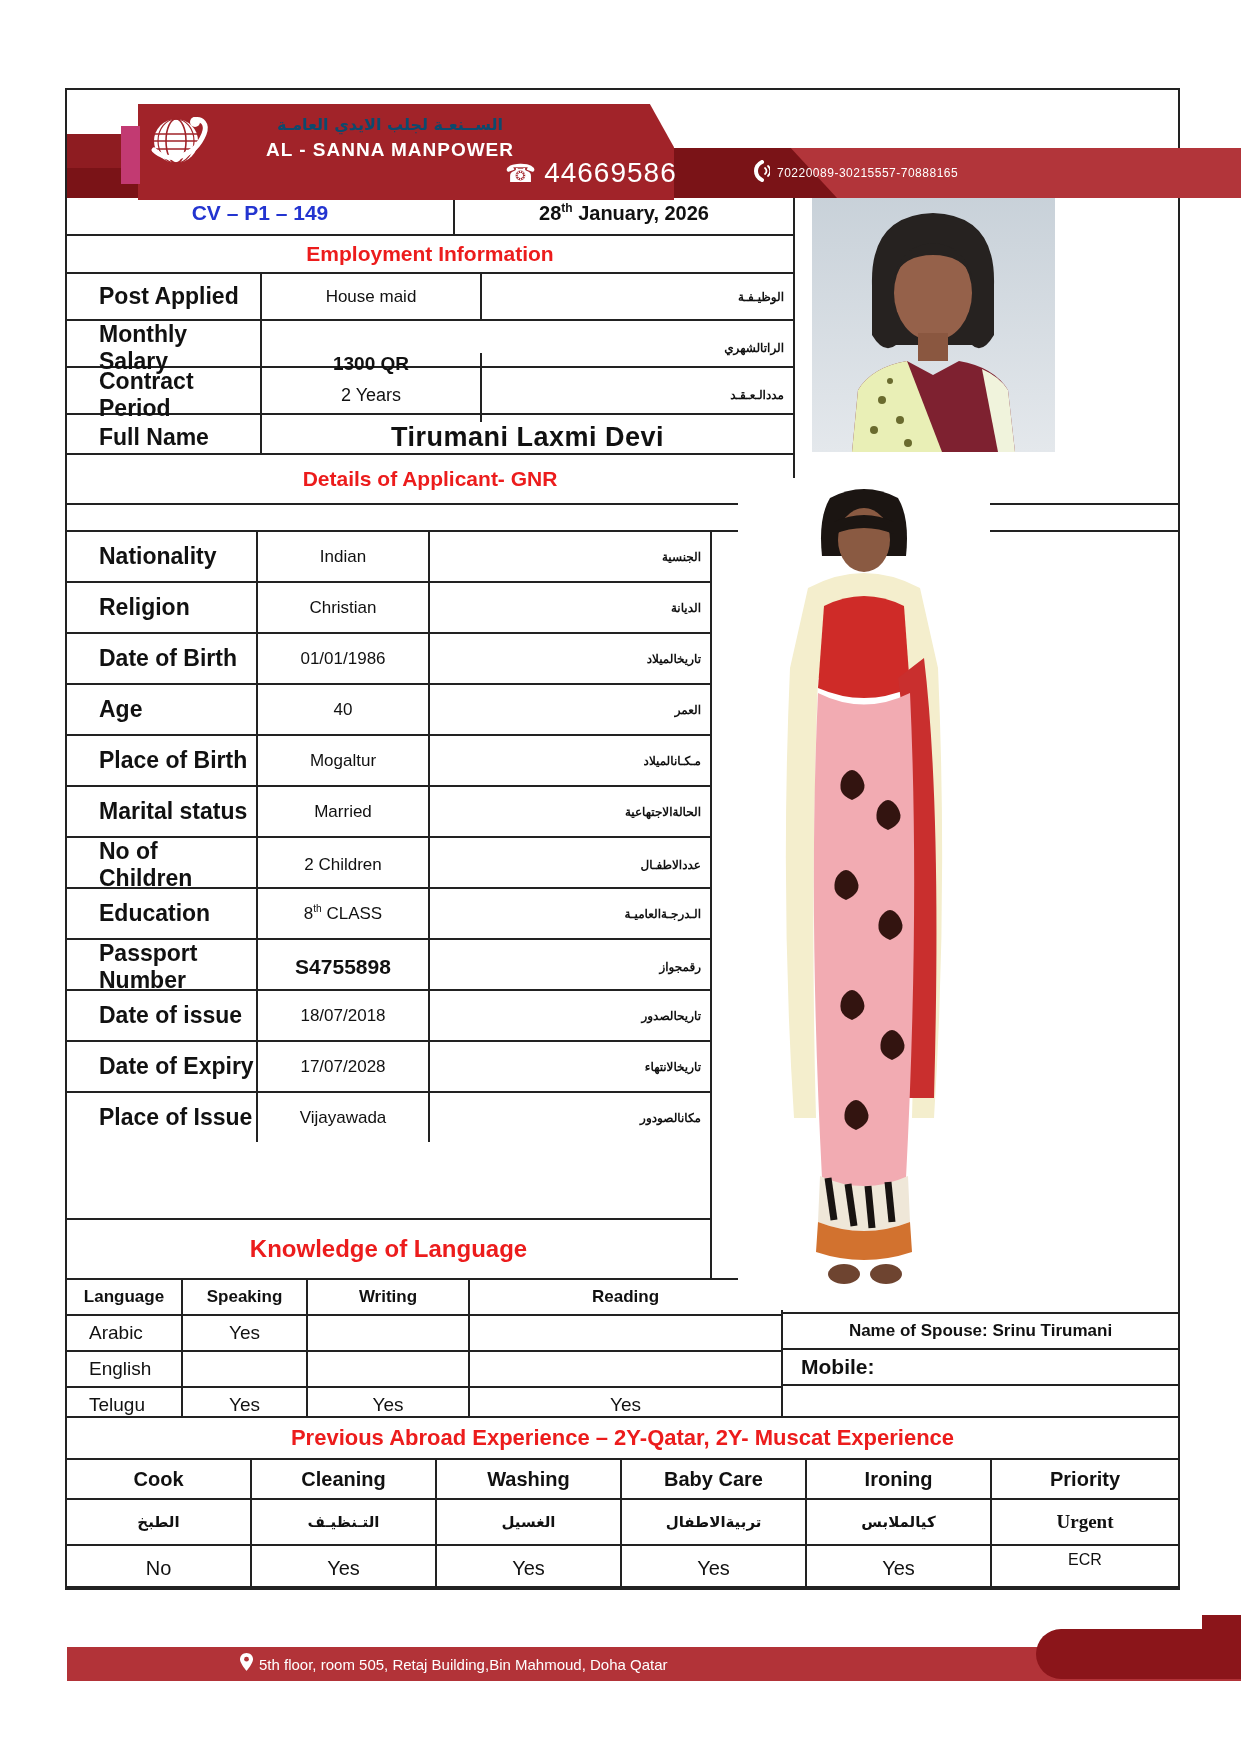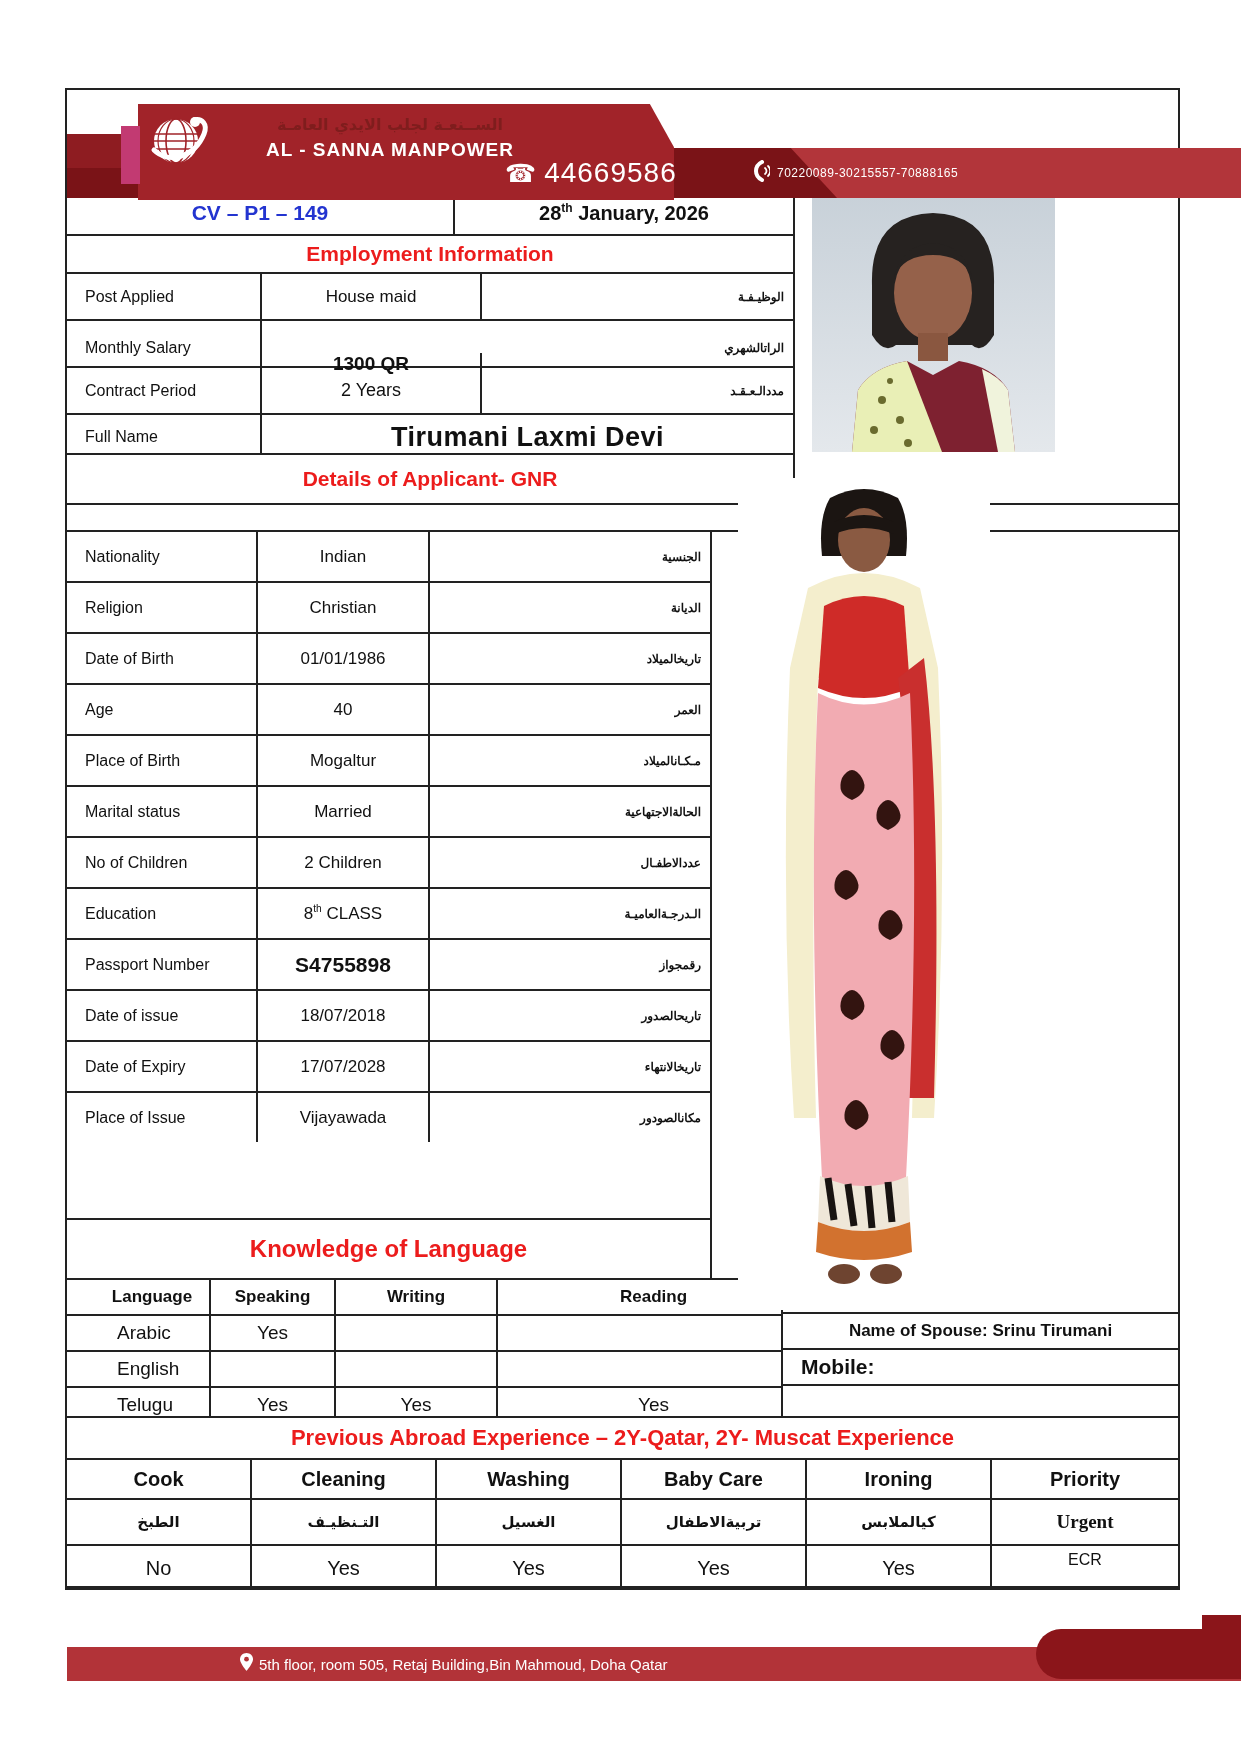--- a/index.html
+++ b/index.html
@@ -16,21 +16,21 @@
   .grid{display:grid;}
   
   .band-light{left:664px;top:148px;width:577px;height:50px;background:var(--band-light);z-index:4;}
   .band-dark{left:67px;top:148px;width:770px;height:50px;background:var(--band-dark);z-index:5;
              clip-path:polygon(0 0,94% 0,100% 100%,0 100%);}
   .stub{left:67px;top:134px;width:55px;height:34px;background:#8e1c21;z-index:6;}
   .slab{left:138px;top:104px;width:536px;height:96px;background:var(--banner-red);z-index:7;
         clip-path:polygon(0 0,95.5% 0,100% 45%,100% 100%,0 100%);}
   .pinkstripe{left:121px;top:126px;width:19px;height:58px;background:var(--stripe-pink);z-index:9;}
   .logo{left:148px;top:110px;width:64px;height:60px;z-index:8;}
-  .co-ar{left:212px;top:115px;width:356px;text-align:center;color:#7f1d1d;font-weight:bold;
+  .co-ar{left:212px;top:115px;width:356px;text-align:center;color:#0c4a6e;font-weight:bold;
          font-size:16px;z-index:8;font-family:"DejaVu Sans",sans-serif;}
   .co-en{left:212px;top:139px;width:356px;text-align:center;color:#fff;font-weight:bold;
          font-size:19px;letter-spacing:1px;z-index:8;}
   .phoneblk{left:505px;top:148px;height:50px;display:flex;align-items:center;gap:8px;z-index:8;color:#fff;}
   .phoneblk .glyph{font-size:25px;font-family:"DejaVu Sans",sans-serif;}
   .phoneblk .num{font-size:28px;letter-spacing:1px;}
   .mobileblk{left:750px;top:152px;height:42px;display:flex;align-items:center;gap:7px;z-index:8;color:#fff;}
   .mobileblk .nums{font-size:12px;letter-spacing:0.5px;}
   
   .outer{left:65px;top:88px;width:1115px;height:1502px;z-index:1;}
@@ -46,38 +46,38 @@
   .det-banner{left:65px;top:453px;width:730px;height:52px;font-size:21px;}
   .kn-banner{left:65px;top:1218px;width:647px;height:62px;font-size:24px;}
   .ab-banner{left:65px;top:1416px;width:1115px;height:44px;font-size:22px;}
   .blankstrip{left:65px;top:503px;width:1115px;height:29px;background:#fff;z-index:2;}
   
   .tbl{background:#fff;z-index:2;}
   .trow{display:grid;}
   .trow.bb{border-bottom:2px solid var(--border-dark);}
   .cell{display:flex;align-items:center;box-sizing:border-box;}
   .cr{border-right:2px solid var(--border-dark);}
-  .lab{font-weight:normal;font-size:16px;padding-left:18px;}
+  .lab{font-weight:bold;font-size:23px;padding-left:32px;}
   .val{justify-content:center;font-size:17px;}
   .ar{justify-content:flex-end;padding-right:9px;font-weight:bold;font-size:12px;
       font-family:Liberation Sans, sans-serif;}
   
   .emp-table{left:65px;top:272px;width:730px;height:183px;}
   .emp-table .trow{grid-template-columns:195px 220px 311px;height:45px;}
   .emp-table .trow.fn{grid-template-columns:195px 531px;height:44px;}
   .salary{font-weight:bold;font-size:19px;margin-top:32px;}
   .years{font-size:18px;}
   .fullname{justify-content:center;font-weight:bold;font-size:27px;letter-spacing:0.5px;}
   
   .det-table{left:65px;top:530px;width:647px;height:690px;}
   .det-table .trow{grid-template-columns:191px 172px 280px;height:49px;}
   .passport{font-weight:bold;font-size:21px;}
   
   .lang-table{left:65px;top:1278px;width:718px;height:140px;}
-  .lang-table .trow{grid-template-columns:116px 125px 162px 311px;height:34px;padding-left:28px;}
+  .lang-table .trow{grid-template-columns:116px 125px 162px 311px;height:34px;}
   .lh{justify-content:center;font-weight:bold;font-size:17px;}
   .lname{padding-left:22px;font-size:19px;}
   .lyes{justify-content:center;font-size:19px;}
   
   .spouse{left:781px;top:1312px;width:399px;height:106px;}
   .spouse .trow{grid-template-columns:395px;height:34px;}
   .spname{justify-content:center;font-weight:bold;font-size:17px;}
   .spmob{padding-left:18px;font-weight:bold;font-size:21px;}
   
   .exp-table{left:65px;top:1458px;width:1115px;height:130px;}

